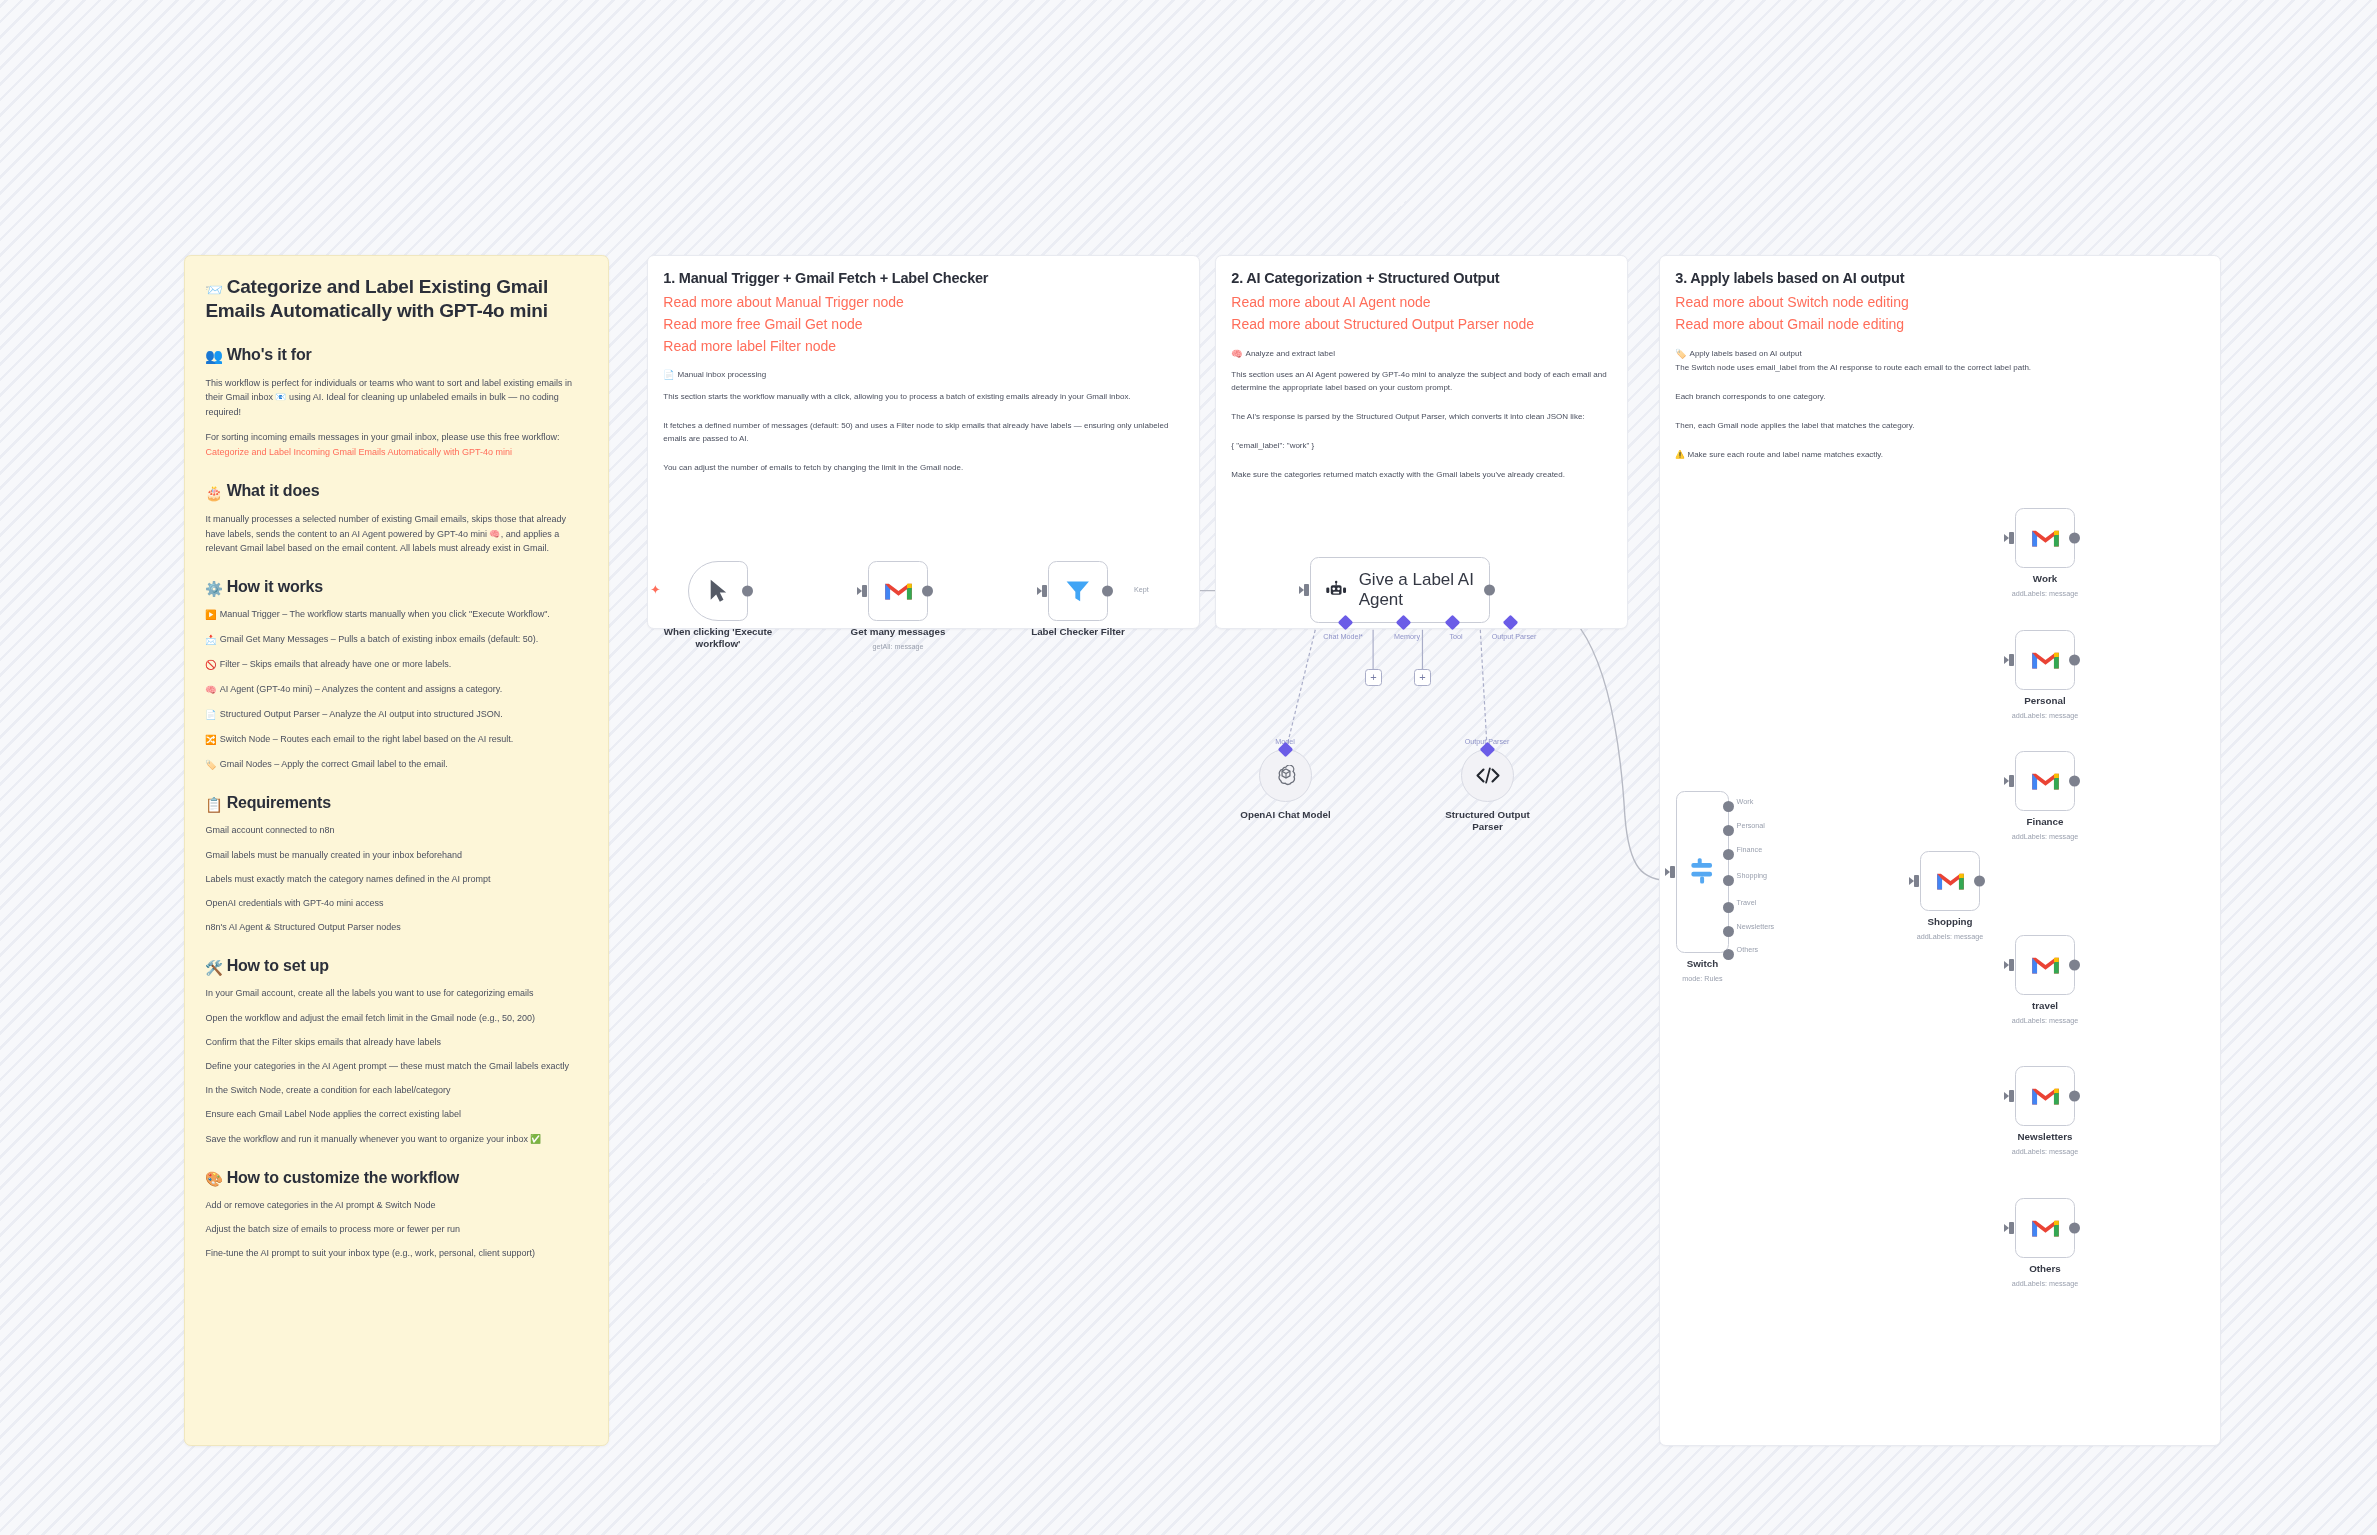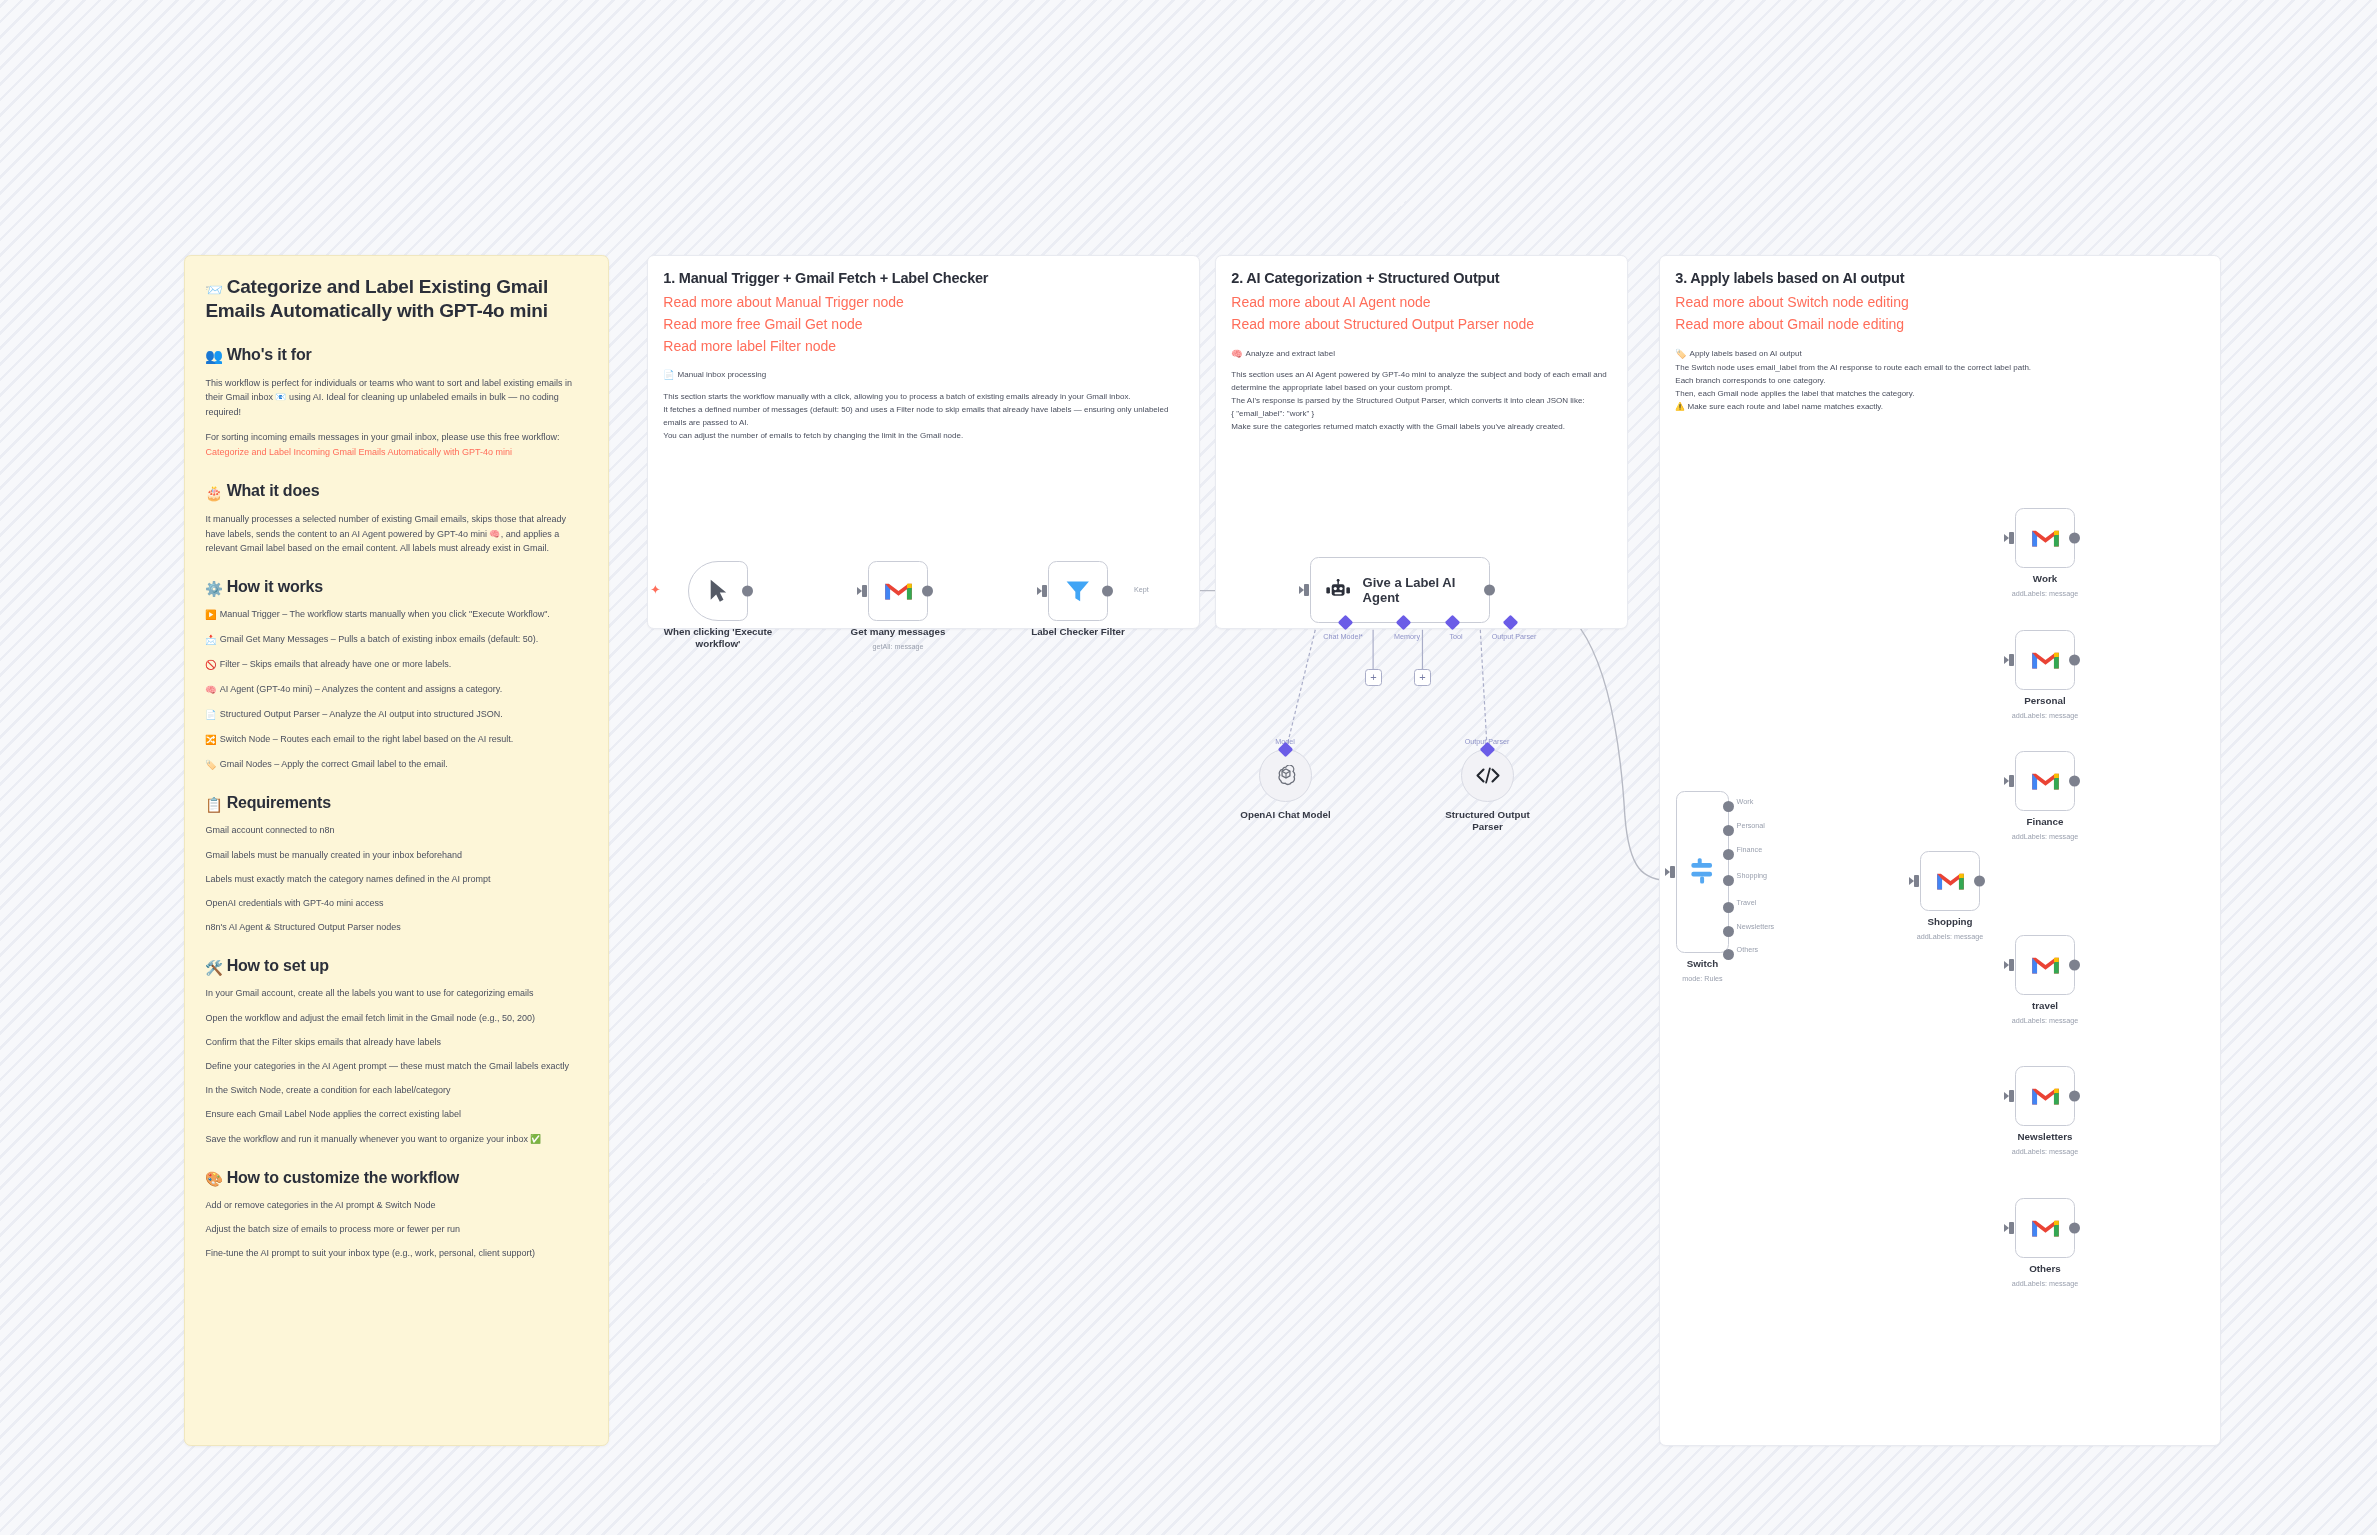--- a/index.html
+++ b/index.html
@@ -61,21 +61,21 @@
     overflow: hidden;
   }
   .panel-head { position:absolute; left:0; top:0; padding: 13.6px 15.3px; width:100%; }
   .panel h3 {
     font-size: 14.5px; font-weight: 700; color: #2b2f3a;
     letter-spacing: -0.2px; margin-bottom: 6.8px;
   }
   .readlink { display:block; font-size: 14px; line-height: 1.55; color:#ff6d5a; text-decoration: none; }
   .sub-head { font-size: 8px; color:#4a4f5e; margin-top: 12px; }
   .body-txt { font-size: 8px; line-height: 1.62; color:#4a4f5e; margin-top: 10.2px; }
-  .body-txt.nogap { margin-top: 0; }
+  .body-txt.nogap { margin-top: 16px; }
 
   #panel1 { left: 647px; top: 255px; width: 553px; height: 374px; }
   #panel2 { left: 1215px; top: 255px; width: 413px; height: 374px; }
   #panel3 { left: 1659px; top: 255px; width: 562px; height: 1191px; }
 
   
   .node { position: absolute; }
   .node-box {
     width: 60px; height: 60px;
     background: #fff;
@@ -112,21 +112,21 @@
     border-top: 4.3px solid transparent; border-bottom: 4.3px solid transparent;
   }
 
   
   .agent-box {
     width: 180px; height: 66px;
     background:#fff; border:0.9px solid #c9ccd6; border-radius:8.5px;
     display:flex; align-items:center; gap:12px; padding-left:15.3px;
     position:relative;
   }
-  .agent-title { font-size: 13px; font-weight:700; color:#333743; }
+  .agent-title { font-size: 17px; font-weight:400; color:#333743; }
   .agent-port {
     position:absolute; bottom:-6px; width:11px; height:11px;
     background:#6b5ce7; transform: rotate(45deg); border-radius:1.7px;
   }
   .port-lbl {
     position:absolute; font-size:7.2px; color:#8f93c8; white-space:nowrap;
     transform: translateX(-50%);
   }
   .plus-box {
     position:absolute; width:17px; height:17px; border:0.9px solid #a9adc8;

